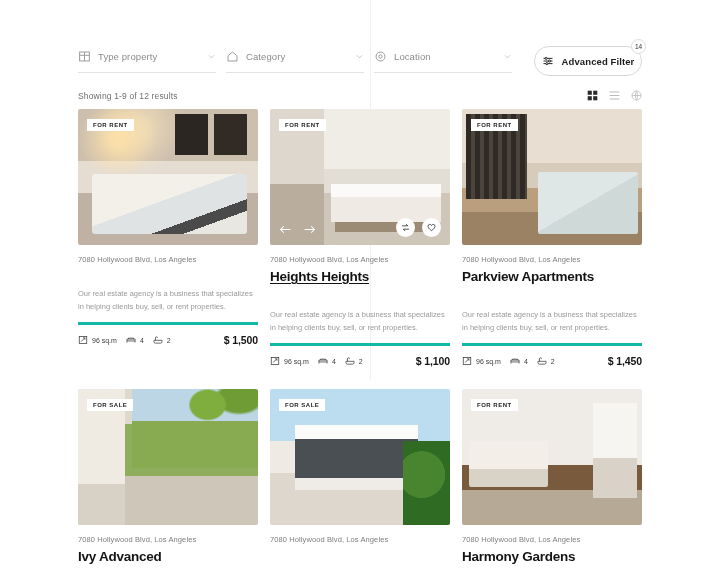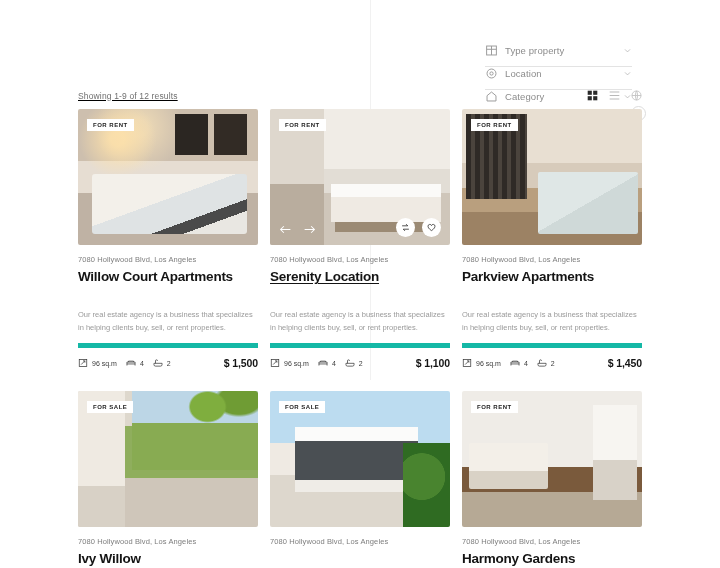--- a/index.html
+++ b/index.html
@@ -13,21 +13,21 @@
 
   
   .artifact-line {
     position:absolute; left:370px; top:0; width:1px; height:380px;
     background:#f1f1f1;
   }
 
   
   .filter-bar {
     position:absolute; left:78px; top:44px; width:564px; height:34px;
-    display:flex; align-items:flex-end; gap:0;flex-direction:column;
+    display:flex; align-items:center; gap:0;
   }
   .filter-field {
     position:relative;
     width:147px; margin-right:10px;
     padding:0 0 9px 0;
     border-bottom:1px solid #e3e3e3;
     display:flex; align-items:center; gap:7px;
     cursor:pointer;
   }
   .filter-field .fi { width:13px; height:13px; flex:none; display:block; color:#9a9a9a; }
@@ -50,21 +50,21 @@
     position:absolute; right:-4px; top:-7px;
     width:15px; height:15px; border-radius:50%;
     background:#fff; border:1px solid #dcdcdc;
     display:flex; align-items:center; justify-content:center;
     font-size:6.5px; color:#333;
   }
 
   
   .results-row {
     position:absolute; left:78px; top:90px; width:564px;
-    display:flex; align-items:center; justify-content:space-between;text-decoration:underline;
+    display:flex; align-items:center; justify-content:space-between;
   }
   .results-text { font-size:8.5px; color:#6f6f6f; letter-spacing:.15px; }
   .view-toggle { display:flex; align-items:center; gap:11px; }
   .vt { width:11px; height:11px; cursor:pointer; display:block; }
 
   
   .grid {
     position:absolute; left:78px; top:109px; width:564px;
     display:grid; grid-template-columns:repeat(3, 180px); gap:0 12px;
   }
@@ -97,21 +97,21 @@
 
   .addr { margin-top:10px; font-size:7.5px; color:#7d7d7d; letter-spacing:.1px; }
   .title {
     margin-top:5px; font-size:13.5px; font-weight:bold; color:#141414;
     letter-spacing:-.25px; cursor:pointer; display:inline-block;
   }
   .title.underlined { text-decoration:underline; text-underline-offset:2px; }
   .desc { margin-top:23px; font-size:7.5px; line-height:1.75; color:#9a9a9a; }
 
   .specs {
-    margin-top:9px; border-top:5px solid #14b8a6; padding-top:9px;
+    margin-top:9px; border-top:3px solid #14b8a6; padding-top:9px;
     display:flex; align-items:center; justify-content:space-between;
   }
   .spec-group { display:flex; align-items:center; gap:9px; }
   .spec { display:flex; align-items:center; gap:4px; }
   .spec svg { width:10px; height:10px; color:#3a3a3a; display:block; }
   .spec span { font-size:7px; color:#3a3a3a; }
   .price { font-size:10.5px; font-weight:bold; color:#141414; letter-spacing:-.1px; }
 
   
   .ph-bedroom1 {
@@ -209,34 +209,34 @@
           <path d="M2 6.5h12M8 2.5v11"></path>
       </svg>
       <span class="filter-label">Type property</span>
       <svg class="chev" viewBox="0 0 16 16" fill="none" stroke="currentColor" stroke-width="1.4">
           <path d="M3.5 6l4.5 4.5L12.5 6"></path>
         </svg>
     </div>
 
     <div class="filter-field">
       <svg class="fi" viewBox="0 0 16 16" fill="none" stroke="currentColor" stroke-width="1.2">
-        <circle cx="8" cy="8" r="5.5"></circle>
-          <circle cx="8" cy="8" r="2"></circle>
-      </svg>
-      <span class="filter-label">Location</span>
+        <path d="M2.5 7L8 2.5 13.5 7v6.5h-11z"></path>
+      </svg>
+      <span class="filter-label">Category</span>
       <svg class="chev" viewBox="0 0 16 16" fill="none" stroke="currentColor" stroke-width="1.4">
           <path d="M3.5 6l4.5 4.5L12.5 6"></path>
         </svg>
     </div>
 
     <div class="filter-field">
       <svg class="fi" viewBox="0 0 16 16" fill="none" stroke="currentColor" stroke-width="1.2">
-        <path d="M2.5 7L8 2.5 13.5 7v6.5h-11z"></path>
-      </svg>
-      <span class="filter-label">Category</span>
+        <circle cx="8" cy="8" r="5.5"></circle>
+          <circle cx="8" cy="8" r="2"></circle>
+      </svg>
+      <span class="filter-label">Location</span>
       <svg class="chev" viewBox="0 0 16 16" fill="none" stroke="currentColor" stroke-width="1.4">
           <path d="M3.5 6l4.5 4.5L12.5 6"></path>
         </svg>
     </div>
 
     <div class="adv-wrap">
       <div class="adv-btn">
         <svg class="fi" viewBox="0 0 16 16" fill="none" stroke="currentColor" stroke-width="1.3">
           <path d="M2 4.5h12M2 8h12M2 11.5h12"></path>
             <circle cx="5.5" cy="4.5" r="1.4" fill="#fff"></circle>
@@ -269,21 +269,20 @@
   </div>
 
   <div class="grid">
 
     <div class="card">
       <div class="thumb">
         <div class="photo ph-bedroom1"></div>
         <div class="badge">FOR RENT</div>
       </div>
       <div class="addr">7080 Hollywood Blvd, Los Angeles</div>
-      <div class="title">Willow Court Apartments</div>
       <div class="desc">Our real estate agency is a business that specializes in helping clients buy, sell, or rent properties.</div>
       <div class="specs">
         <div class="spec-group">
           <div class="spec">
             <svg viewBox="0 0 16 16" fill="none" stroke="currentColor" stroke-width="1.2">
                 <rect x="2" y="2.5" width="12" height="11"></rect>
                 <path d="M5 10.5l6-6M11 4.5v3M11 4.5h-3"></path>
               </svg>
             <span>96 sq.m</span>
           </div>
@@ -323,21 +322,21 @@
               </svg>
           </div>
           <div class="circ-btn">
             <svg viewBox="0 0 16 16" fill="none" stroke="currentColor" stroke-width="1.3">
                 <path d="M8 13.5S1.8 9.8 1.8 5.9A3.2 3.2 0 0 1 8 4.6a3.2 3.2 0 0 1 6.2 1.3c0 3.9-6.2 7.6-6.2 7.6z"></path>
               </svg>
           </div>
         </div>
       </div>
       <div class="addr">7080 Hollywood Blvd, Los Angeles</div>
-      <div class="title underlined">Serenity Location</div>
+      <div class="title underlined">Heights Heights</div>
       <div class="desc">Our real estate agency is a business that specializes in helping clients buy, sell, or rent properties.</div>
       <div class="specs">
         <div class="spec-group">
           <div class="spec">
             <svg viewBox="0 0 16 16" fill="none" stroke="currentColor" stroke-width="1.2">
                 <rect x="2" y="2.5" width="12" height="11"></rect>
                 <path d="M5 10.5l6-6M11 4.5v3M11 4.5h-3"></path>
               </svg>
             <span>96 sq.m</span>
           </div>
@@ -391,21 +390,21 @@
         <div class="price">$ 1,450</div>
       </div>
     </div>
 
     <div class="card row2">
       <div class="thumb">
         <div class="photo ph-villa"></div>
         <div class="badge">FOR SALE</div>
       </div>
       <div class="addr">7080 Hollywood Blvd, Los Angeles</div>
-      <div class="title">Ivy Willow</div>
+      <div class="title">Ivy Advanced</div>
     </div>
 
     <div class="card row2">
       <div class="thumb">
         <div class="photo ph-modern"></div>
         <div class="badge">FOR SALE</div>
       </div>
       <div class="addr">7080 Hollywood Blvd, Los Angeles</div>
     </div>
 

